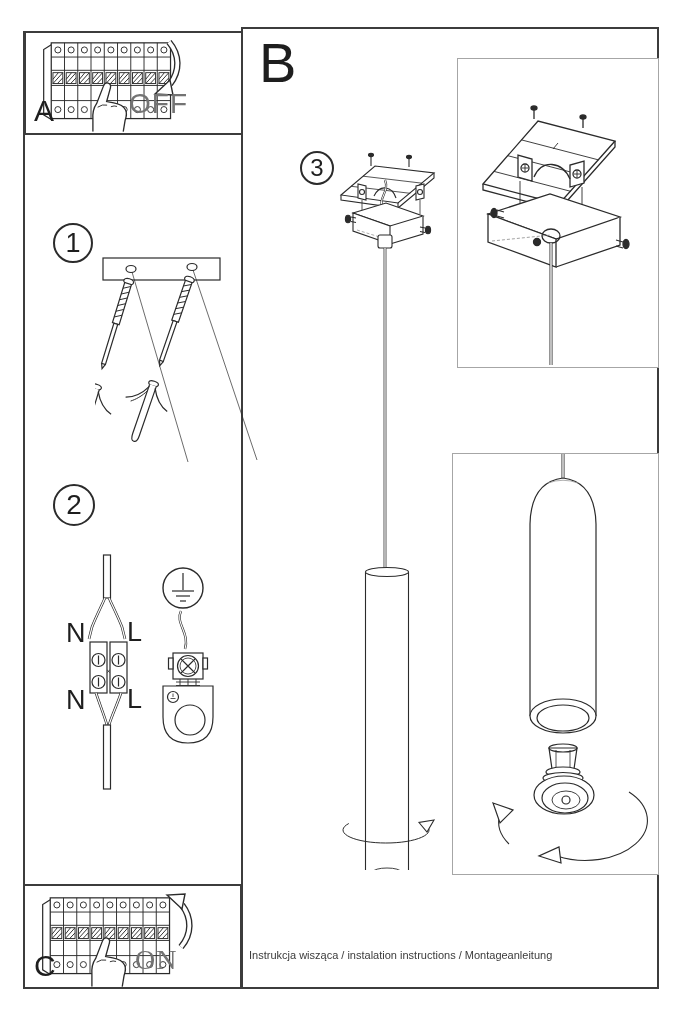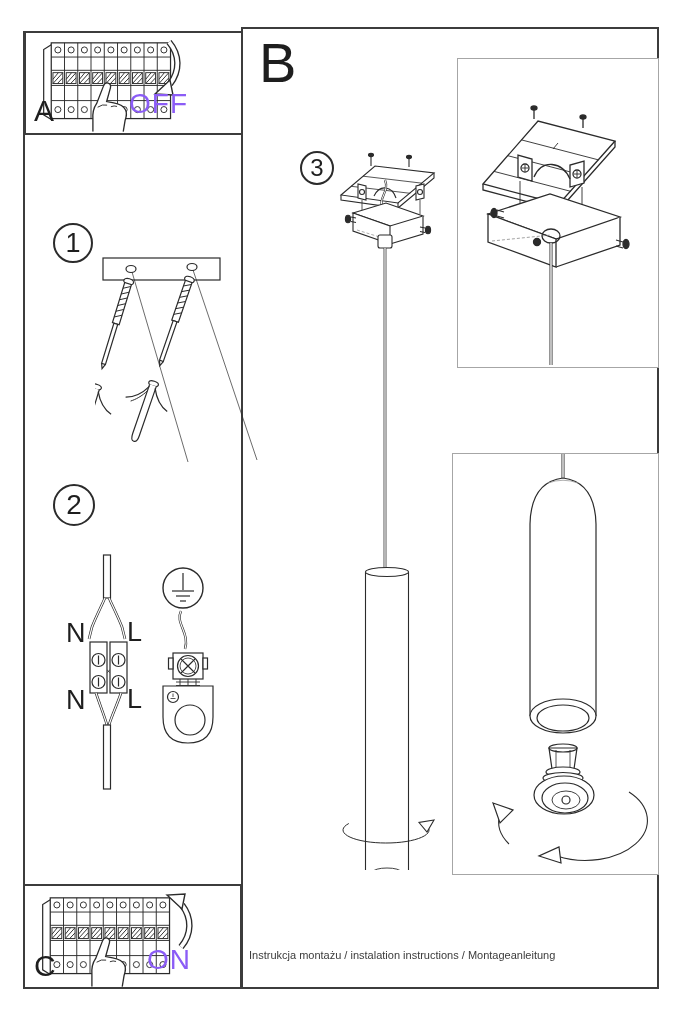--- a/index.html
+++ b/index.html
@@ -6,21 +6,21 @@
   .page{
     position:relative;width:683px;height:1024px;background:#fff;overflow:hidden;
     font-family:"Liberation Sans", sans-serif;color:#2b2b2b;
   }
   .abs{position:absolute;}
   .panel{position:absolute;border:2px solid #3c3c3c;background:#fff;box-sizing:border-box;}
   .detailbox{position:absolute;border:1px solid #a6a6a6;background:#fff;box-sizing:border-box;}
   .rail{position:absolute;background:#3c3c3c;}
   .big-letter{font-size:30px;color:#1e1e1e;line-height:1;}
   .huge-letter{font-size:56px;color:#1e1e1e;line-height:1;}
-  .action-label{font-size:28px;color:#8b5cf6;line-height:1;letter-spacing:1px;}
+  .action-label{font-size:28px;color:#737373;line-height:1;letter-spacing:1px;}
   .step-circle{
     position:absolute;border:2px solid #2b2b2b;border-radius:50%;background:#fff;
     display:flex;align-items:center;justify-content:center;color:#1e1e1e;box-sizing:border-box;
   }
   .wire-label{position:absolute;font-size:27px;color:#1e1e1e;line-height:1;}
   .caption{position:absolute;left:6px;bottom:24px;font-size:11px;color:#3b3b3b;line-height:15px;white-space:nowrap;}
   .caption p{margin:0;}
   svg{display:block;}
 </style>
 </head>
@@ -84,21 +84,21 @@
       <path d="M30,5 C41,18 41,34 31,47" fill="none" stroke="#fff" stroke-width="3.8"></path>
       <polygon points="16,57 31,43 34,58" fill="#fff" stroke="#2b2b2b" stroke-width="1.4"></polygon>
     </svg>
     <span class="abs action-label" style="left:103px;top:57px;">OFF</span>
     <span class="abs big-letter" style="left:8px;top:63px;">A</span>
   </div>
 
   <div class="panel" style="left:241px;top:27px;width:418px;height:962px;">
     <span class="abs huge-letter" style="left:16px;top:6px;">B</span>
     <div class="caption">
-      <p>Instrukcja montażu / instalation instructions / Montageanleitung</p>
+      <p>Instrukcja wisząca / instalation instructions / Montageanleitung</p>
     </div>
   </div>
 
   <div class="detailbox" style="left:457px;top:58px;width:202px;height:310px;">
     <svg width="200" height="308" viewBox="0 0 200 308">
       <g fill="none" stroke="#2b2b2b" stroke-width="1.3">
 
         <line x1="76" y1="60" x2="76" y2="50"></line>
           <ellipse cx="76" cy="49" rx="3" ry="2" fill="#2b2b2b"></ellipse>
         <line x1="125" y1="69" x2="125" y2="59"></line>
@@ -332,17 +332,17 @@
 
   <div class="panel" style="left:23px;top:884px;width:219px;height:105px;">
     <svg class="abs" style="left:12px;top:5px;" width="142" height="97" viewBox="0 0 150 100">
       <use href="#sym-breaker"></use>
     </svg>
     <svg class="abs" style="left:125px;top:6px;" width="46" height="60" viewBox="0 0 44 60">
       <path d="M30,55 C41,42 41,26 31,13" fill="none" stroke="#2b2b2b" stroke-width="6.5"></path>
       <path d="M30,55 C41,42 41,26 31,13" fill="none" stroke="#fff" stroke-width="3.8"></path>
       <polygon points="16,3 31,17 34,2" fill="#fff" stroke="#2b2b2b" stroke-width="1.4"></polygon>
     </svg>
-    <span class="abs action-label" style="left:122px;top:60px;">ON</span>
+    <span class="abs action-label" style="left:110px;top:60px;font-family:Liberation Serif, serif;">ON</span>
     <span class="abs big-letter" style="left:9px;top:65px;">C</span>
   </div>
 
 </div>
 
 </body></html>

